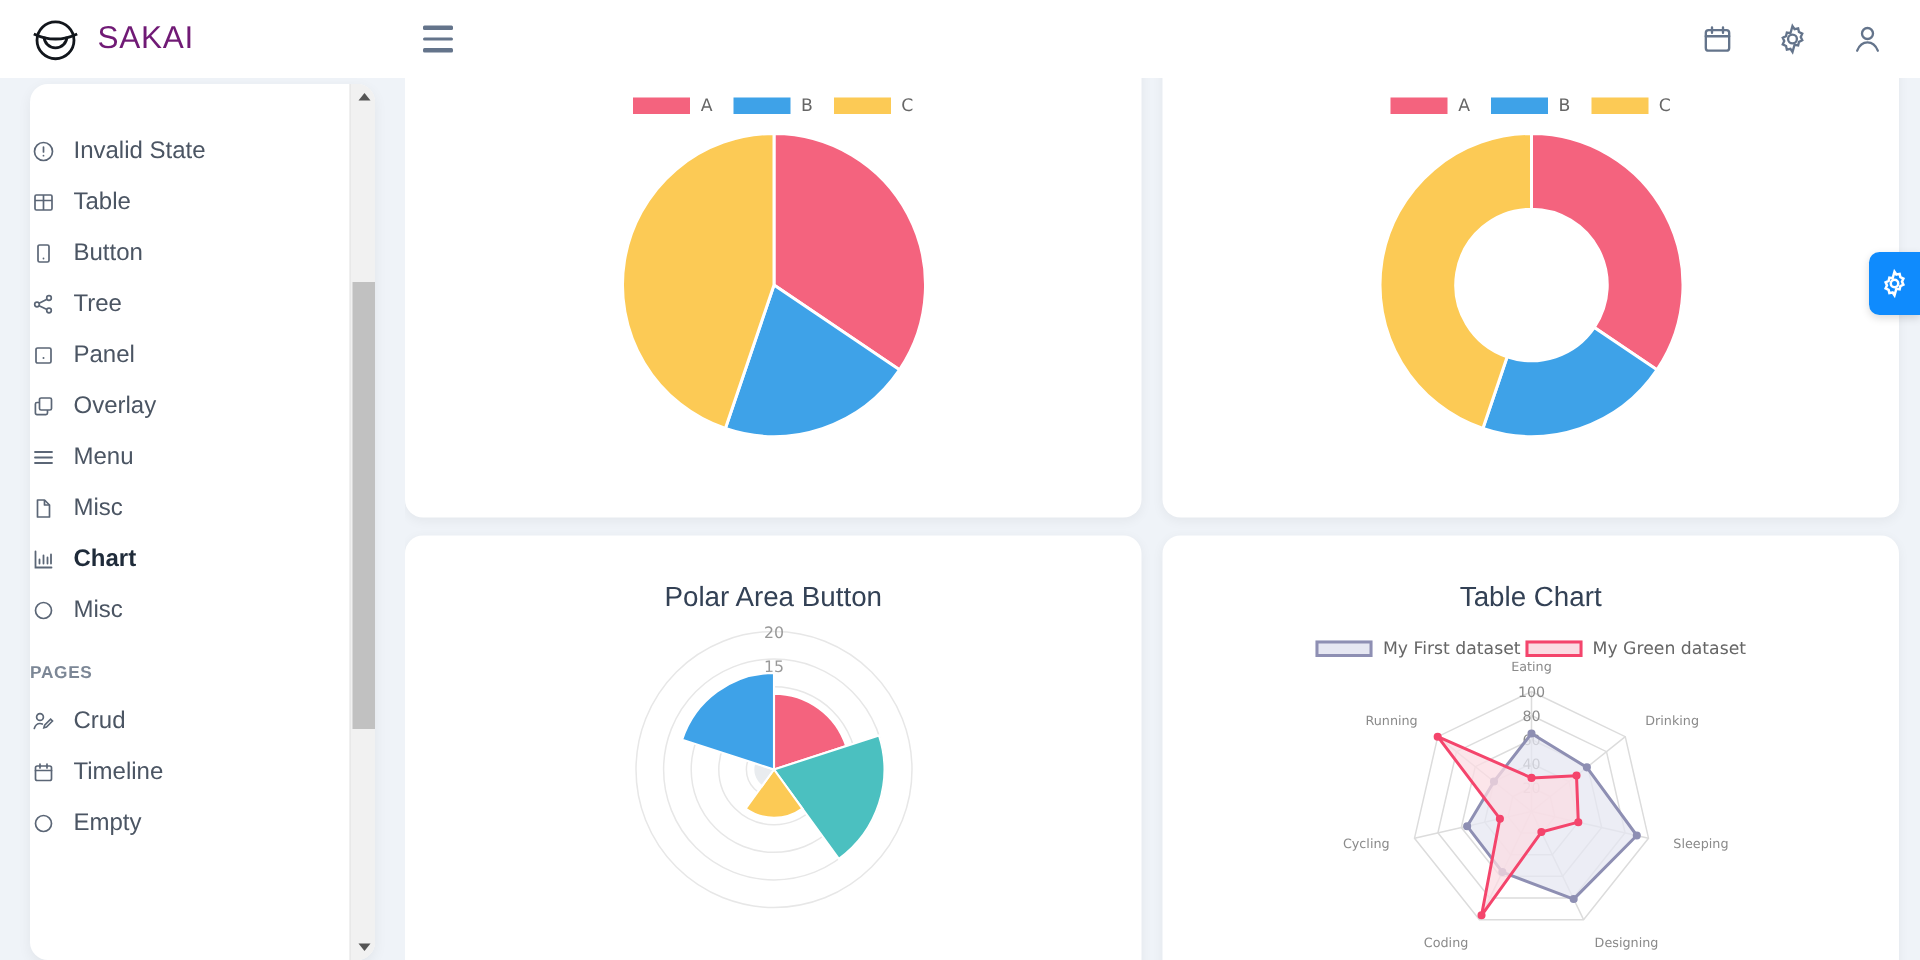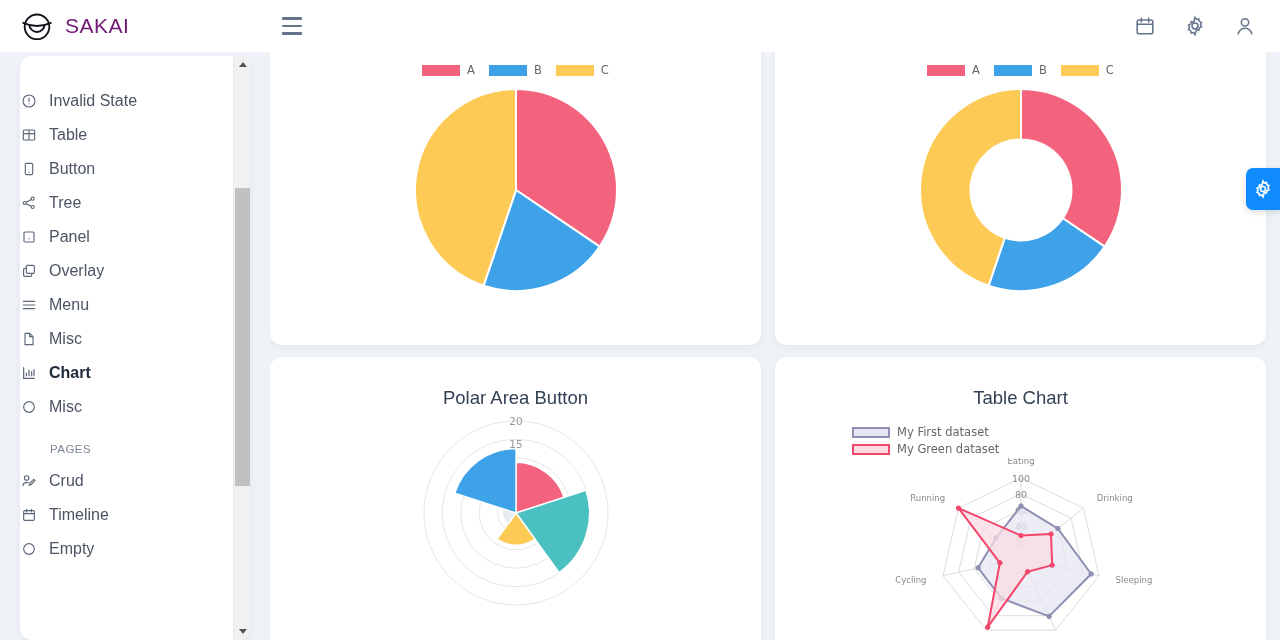--- a/index.html
+++ b/index.html
@@ -74,24 +74,23 @@
   .menu-item + .menu-item { margin-top: 0px; }
   .menu-item.active { color: #1f2b3a; font-weight: 700; }
   .menu-icon {
     width: 17px; height: 17px; flex: 0 0 17px;
     display: flex; align-items: center; justify-content: center;
     color: #5b6676;
   }
   .menu-icon svg { width: 16px; height: 16px; display: block; }
   .menu-spacer { height: 10px; }
   .menu-section {
-    padding-left: 30px;
     font-size: 11.5px; letter-spacing: 0.45px;
     color: #7c8796; text-transform: uppercase;
-    height: 30px; display: flex; align-items: center;
+    height: 30px; display: flex; align-items: center; font-weight: bold;
   }
 
   
   .sb-track {
     position: absolute; top: 0; right: 0;
     width: 17px; height: 584px;
     background: #f1f1f1;
     border-left: 1px solid #e8e8e8;
   }
   .sb-arrow {
@@ -440,21 +439,21 @@
           <path d="M 115 98 L 184.99775959932327 75.25634921400388 A 73.6 73.6 0 0 1 158.260994568726 157.54365078599614 Z" fill="#4BC0C0" stroke="#ffffff" stroke-width="1.4"></path>
           <path d="M 115 98 L 133.92668512381763 124.05034721887331 A 32.2 32.2 0 0 1 96.07331487618237 124.05034721887331 Z" fill="#FCCA55" stroke="#ffffff" stroke-width="1.4"></path>
           <path d="M 115 98 L 106.88856351836387 109.16443452237428 A 13.8 13.8 0 0 1 101.87542007512688 93.73556547762573 Z" fill="#E9ECEF" stroke="#ffffff" stroke-width="1.4"></path>
           <path d="M 115 98 L 53.7519603505921 78.09930556225339 A 64.4 64.4 0 0 1 114.99999999999999 33.599999999999994 Z" fill="#3EA2E8" stroke="#ffffff" stroke-width="1.4"></path>
         </svg>
     </div>
   </div>
 
   <div class="card" id="card-radar">
     <div class="card-title">Table Chart</div>
-    <div class="legend stack" style="flex-direction:column;align-items:flex-start;gap:3px;margin-left:37px;">
+    <div class="legend stack" style="align-items:center;gap:3px;">
       <div class="legend-item">
         <span class="legend-box outlined" style="background:#E6E7F2;border-color:#8E8FB3;"></span>
         <span class="legend-label wide">My First dataset</span>
       </div>
       <div class="legend-item">
         <span class="legend-box outlined" style="background:#FBDCE3;border-color:#F4456C;"></span>
         <span class="legend-label wide">My Green dataset</span>
       </div>
     </div>
     <div class="chart-area" style="margin-top:2px;">

